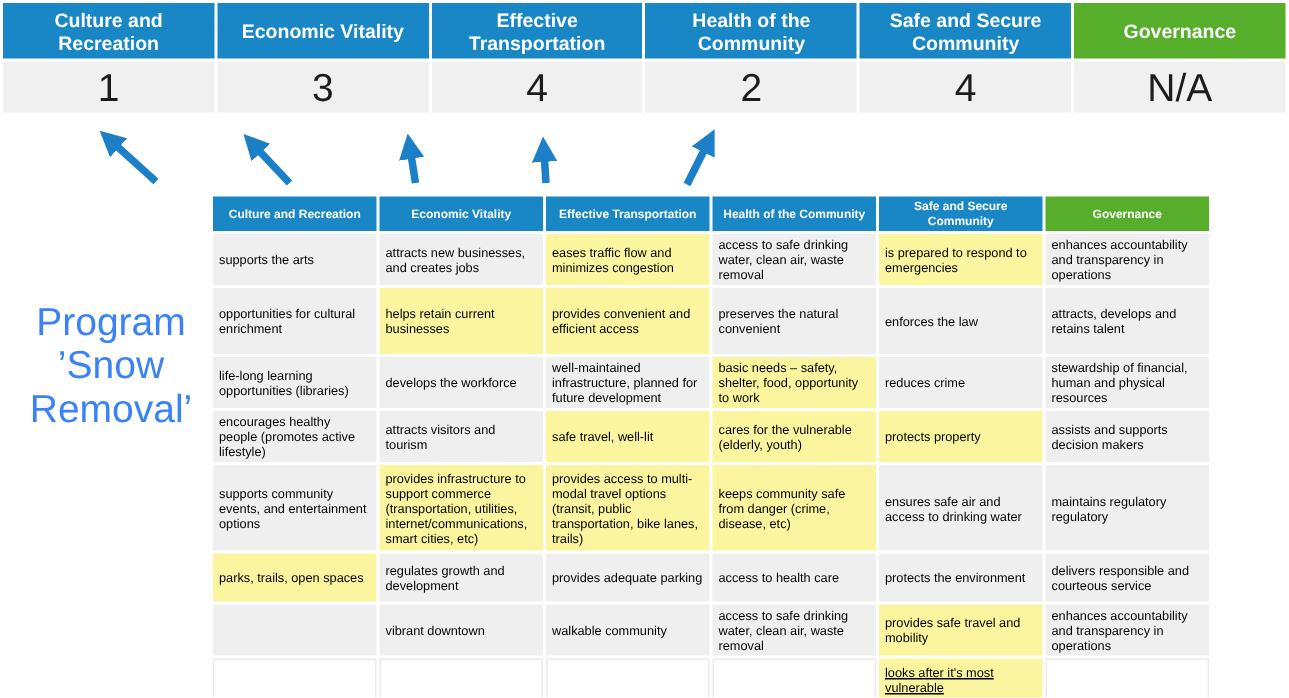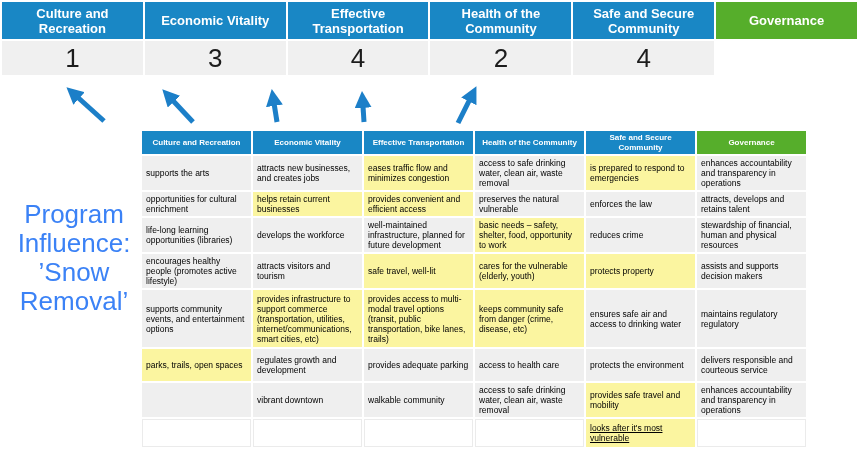--- a/index.html
+++ b/index.html
@@ -54,38 +54,38 @@
       <div class="bhead">Economic Vitality</div>
       <div class="bhead">Effective Transportation</div>
       <div class="bhead">Health of the Community</div>
       <div class="bhead">Safe and Secure Community</div>
       <div class="bhead green">Governance</div>
       <div class="bscore">1</div>
       <div class="bscore">3</div>
       <div class="bscore">4</div>
       <div class="bscore">2</div>
       <div class="bscore">4</div>
+      <div class="bscore">N/A</div>
     </div>
 
   <svg class="arrows" width="500" height="52" viewBox="0 0 500 52">
     <defs>
       <marker id="ah" markerWidth="3.4" markerHeight="3.4" refX="1.2" refY="1.7" orient="auto">
         <path d="M0,0 L3.4,1.7 L0,3.4 Z" fill="#1C7FC8"></path>
       </marker>
     </defs>
     <line x1="104" y1="44" x2="74.6" y2="17.5" stroke="#1C7FC8" stroke-width="5" marker-end="url(#ah)"></line>
     <line x1="193" y1="45" x2="169.8" y2="20.3" stroke="#1C7FC8" stroke-width="5" marker-end="url(#ah)"></line>
     <line x1="277" y1="45" x2="273.5" y2="22.9" stroke="#1C7FC8" stroke-width="5" marker-end="url(#ah)"></line>
     <line x1="364" y1="45" x2="362.7" y2="24.9" stroke="#1C7FC8" stroke-width="5" marker-end="url(#ah)"></line>
     <line x1="458" y1="46" x2="471.5" y2="19" stroke="#1C7FC8" stroke-width="5" marker-end="url(#ah)"></line>
   </svg>
 
   <div class="program-label" id="programLabel">
       <div>Program</div>
-      <div>Influence:</div>
       <div>’Snow</div>
       <div>Removal’</div>
     </div>
 
   <table class="matrix" id="matrix">
     <thead>
         <tr id="matrixHead">
           <th class="">Culture and Recreation</th>
           <th class="">Economic Vitality</th>
           <th class="">Effective Transportation</th>
@@ -96,25 +96,25 @@
       </thead>
     <tbody id="matrixBody">
         <tr style="height: 34px;">
           <td class="g">supports the arts</td>
           <td class="g">attracts new businesses, and creates jobs</td>
           <td class="y">eases traffic flow and minimizes congestion</td>
           <td class="g">access to safe drinking water, clean air, waste removal</td>
           <td class="y">is prepared to respond to emergencies</td>
           <td class="g">enhances accountability and transparency in operations</td>
         </tr>
-        <tr style="height: 24px;">
+        <tr style="height: 44px;">
           <td class="g">opportunities for cultural enrichment</td>
           <td class="y">helps retain current businesses</td>
           <td class="y">provides convenient and efficient access</td>
-          <td class="g">preserves the natural vulnerable</td>
+          <td class="g">preserves the natural convenient</td>
           <td class="g">enforces the law</td>
           <td class="g">attracts, develops and retains talent</td>
         </tr>
         <tr style="height: 32px; border-radius: 13px;">
           <td class="g">life-long learning opportunities (libraries)</td>
           <td class="g">develops the workforce</td>
           <td class="g">well-maintained infrastructure, planned for future development</td>
           <td class="y">basic needs – safety, shelter, food, opportunity to work</td>
           <td class="g">reduces crime</td>
           <td class="g">stewardship of financial, human and physical resources</td>

